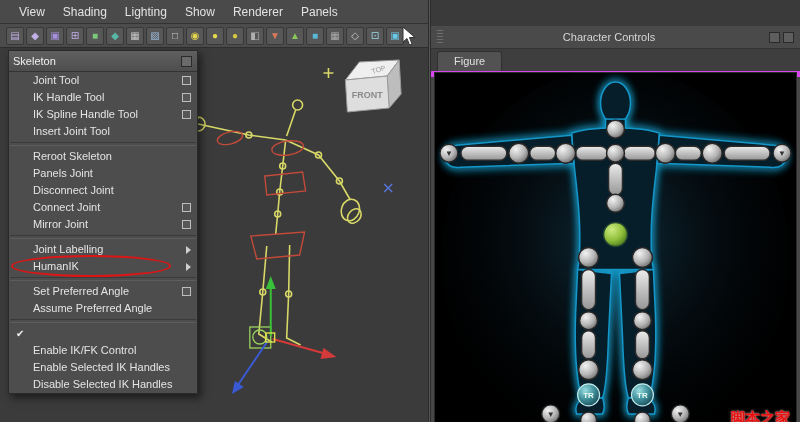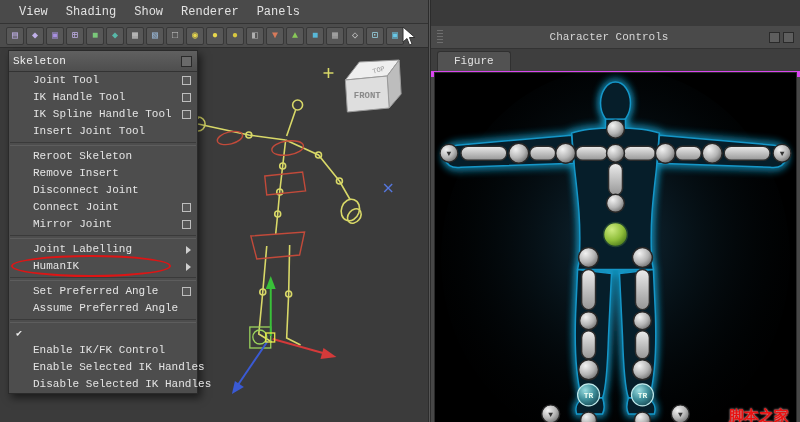--- a/index.html
+++ b/index.html
@@ -1,19 +1,19 @@
 <!DOCTYPE html>
 <html><head>
 <meta charset="utf-8">
 <style>
   html,body{margin:0;padding:0;}
   body{width:800px;height:422px;overflow:hidden;background:#3a3a3a;
        font-family:"Liberation Sans","DejaVu Sans",sans-serif;position:relative;
        -webkit-font-smoothing:antialiased;}
-  .app{position:absolute;inset:0;font-family:Liberation Mono, monospace;}
+  .app{position:absolute;inset:0;}
 
   
   .left-pane{position:absolute;left:0;top:0;width:428px;height:422px;background:#3b3b3b;}
   .menubar{position:absolute;left:0;top:0;width:100%;height:24px;background:#4a4a4a;
            border-bottom:1px solid #333;display:flex;align-items:center;padding-left:10px;box-sizing:border-box;}
   .menu{color:#e2e2e2;font-size:12px;padding:0 9px;height:24px;line-height:24px;cursor:default;}
   .toolbar{position:absolute;left:0;top:24px;width:100%;height:24px;background:#4c4c4c;
            border-bottom:1px solid #2e2e2e;display:flex;align-items:center;padding-left:6px;box-sizing:border-box;}
   .ticon{width:16px;height:16px;background:#575757;border:1px solid #383838;border-radius:2px;
          display:inline-flex;align-items:center;justify-content:center;margin-right:2px;flex:0 0 auto;}
@@ -74,20 +74,21 @@
 <div class="app">
 
   <div class="left-pane">
 
     <div class="menubar">
 
         <span class="menu">View</span>
 
         <span class="menu">Shading</span>
 
+        <span class="menu">Lighting</span>
 
         <span class="menu">Show</span>
 
         <span class="menu">Renderer</span>
 
         <span class="menu">Panels</span>
       </div>
 
     <div class="toolbar">
 
@@ -272,21 +273,21 @@
           </div>
 
           <div class="mi">
             <span class="chk"></span>
             <span class="lbl">Reroot Skeleton</span>
             <span class="adorn"></span>
           </div>
 
           <div class="mi">
             <span class="chk"></span>
-            <span class="lbl">Remove Insert</span>
+            <span class="lbl">Panels Joint</span>
             <span class="adorn"></span>
           </div>
 
           <div class="mi">
             <span class="chk"></span>
             <span class="lbl">Disconnect Joint</span>
             <span class="adorn"></span>
           </div>
 
           <div class="mi box">

